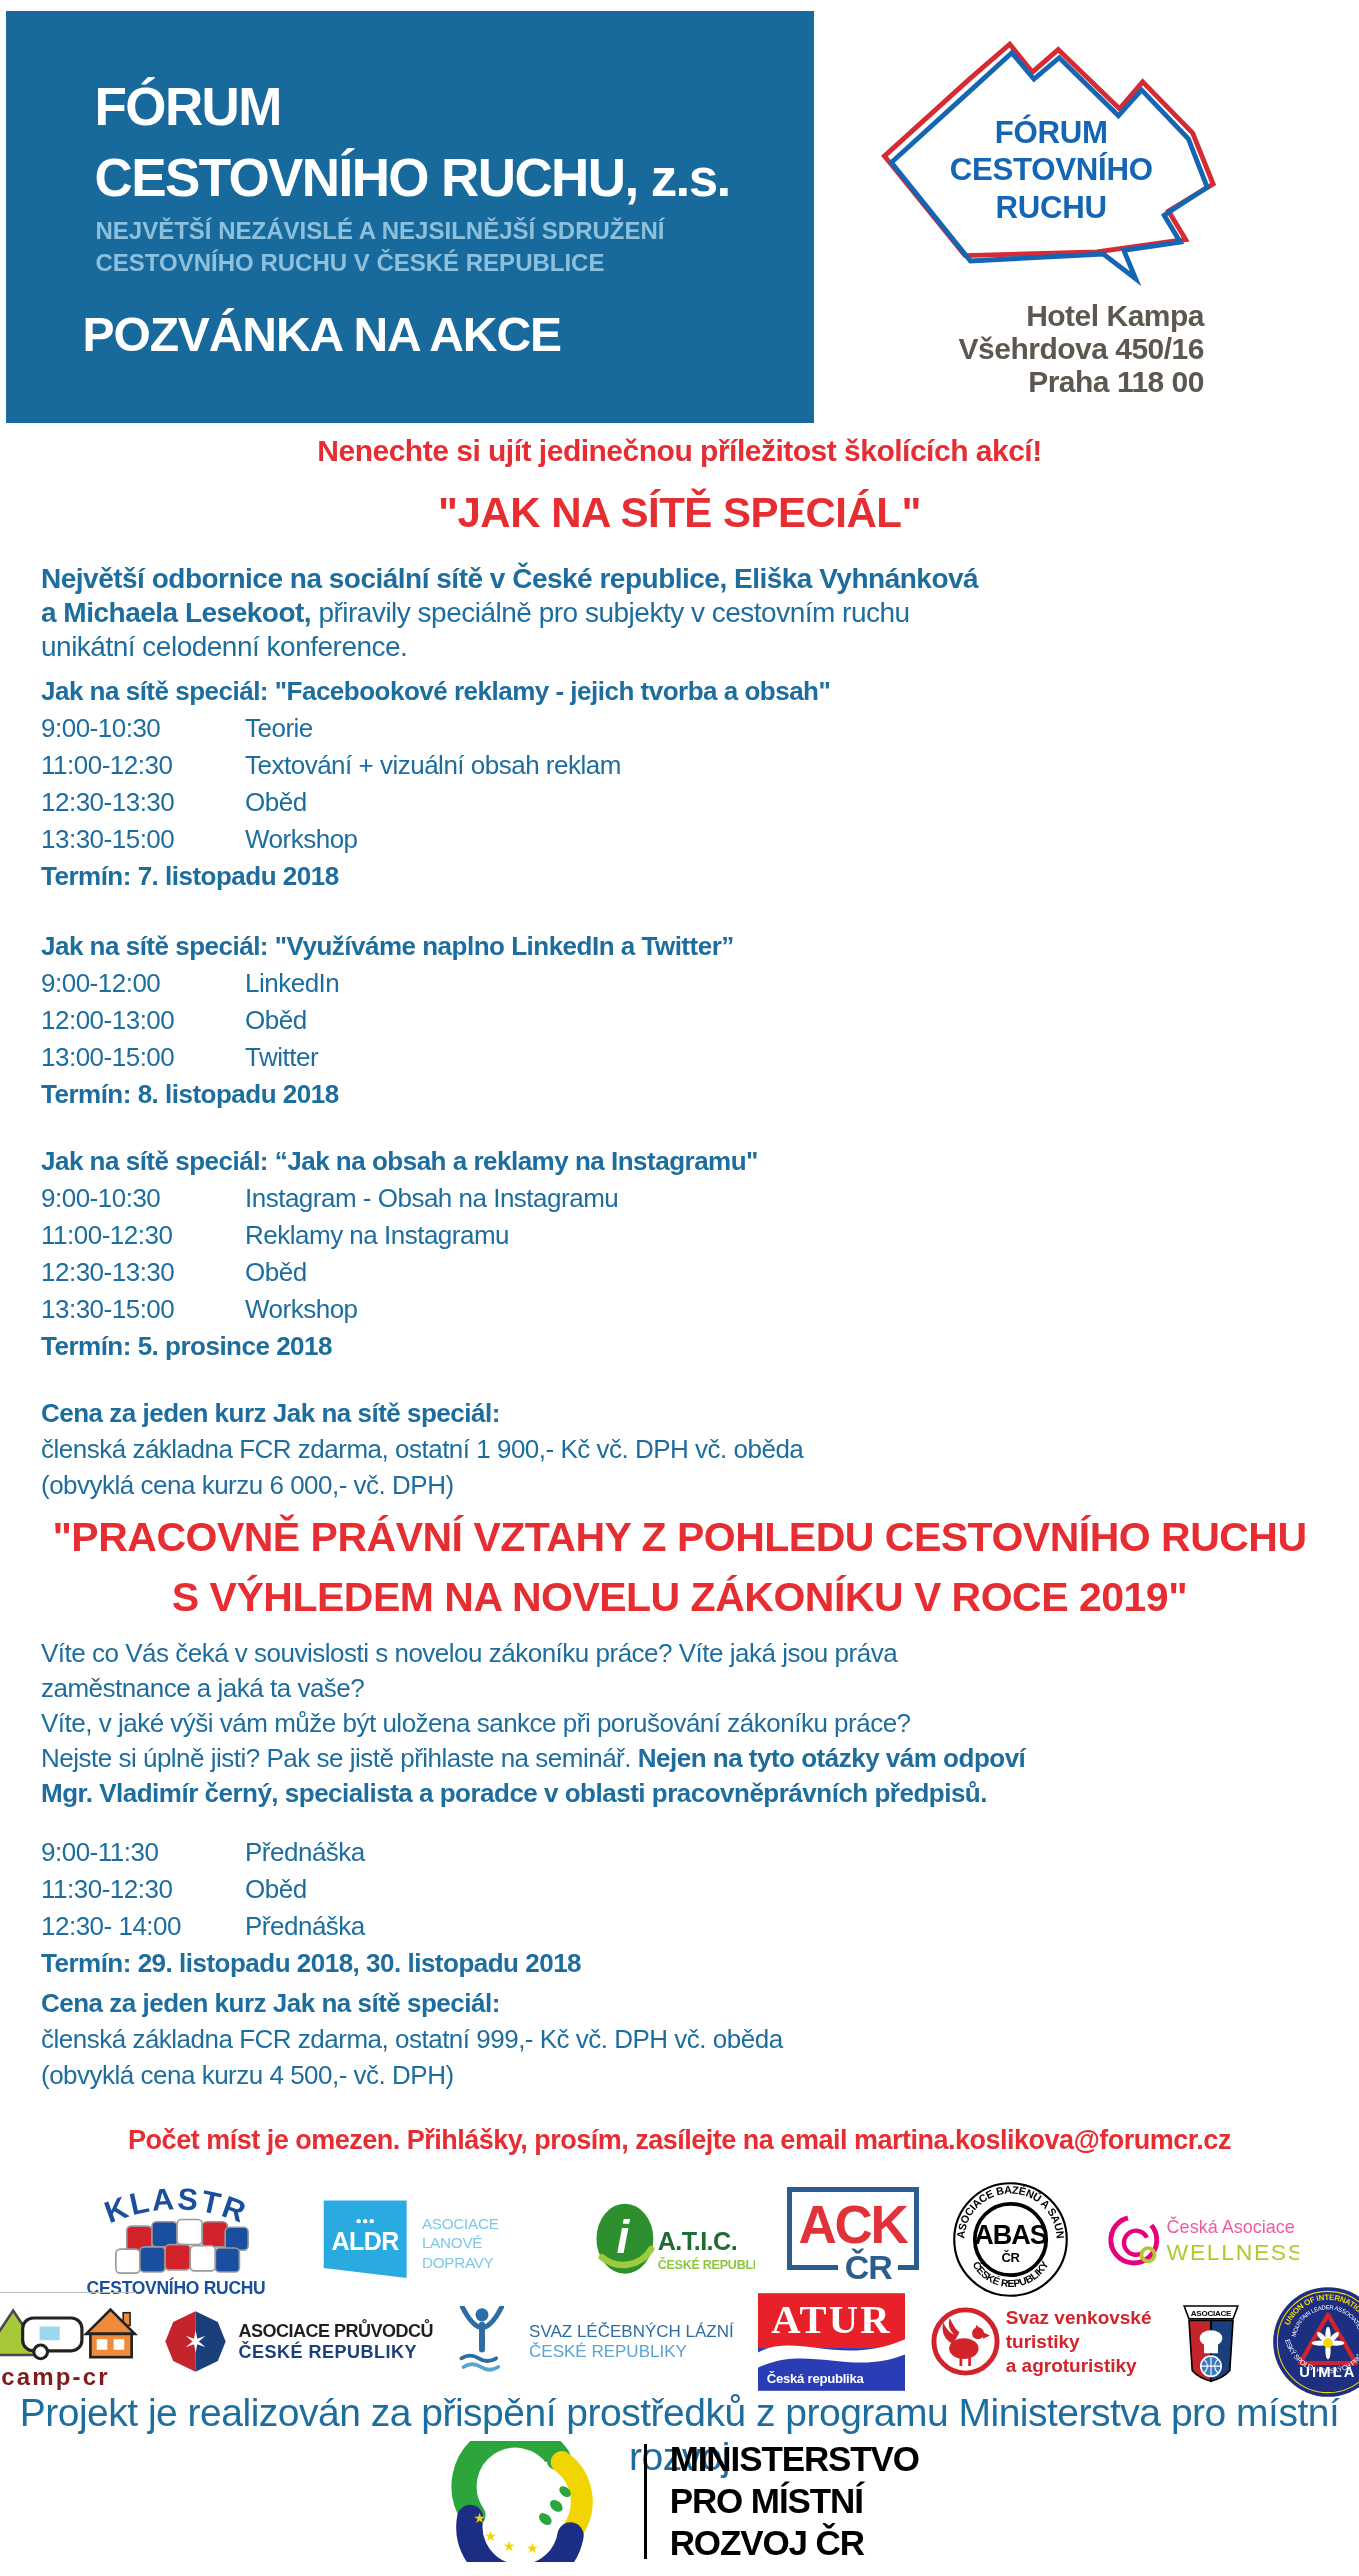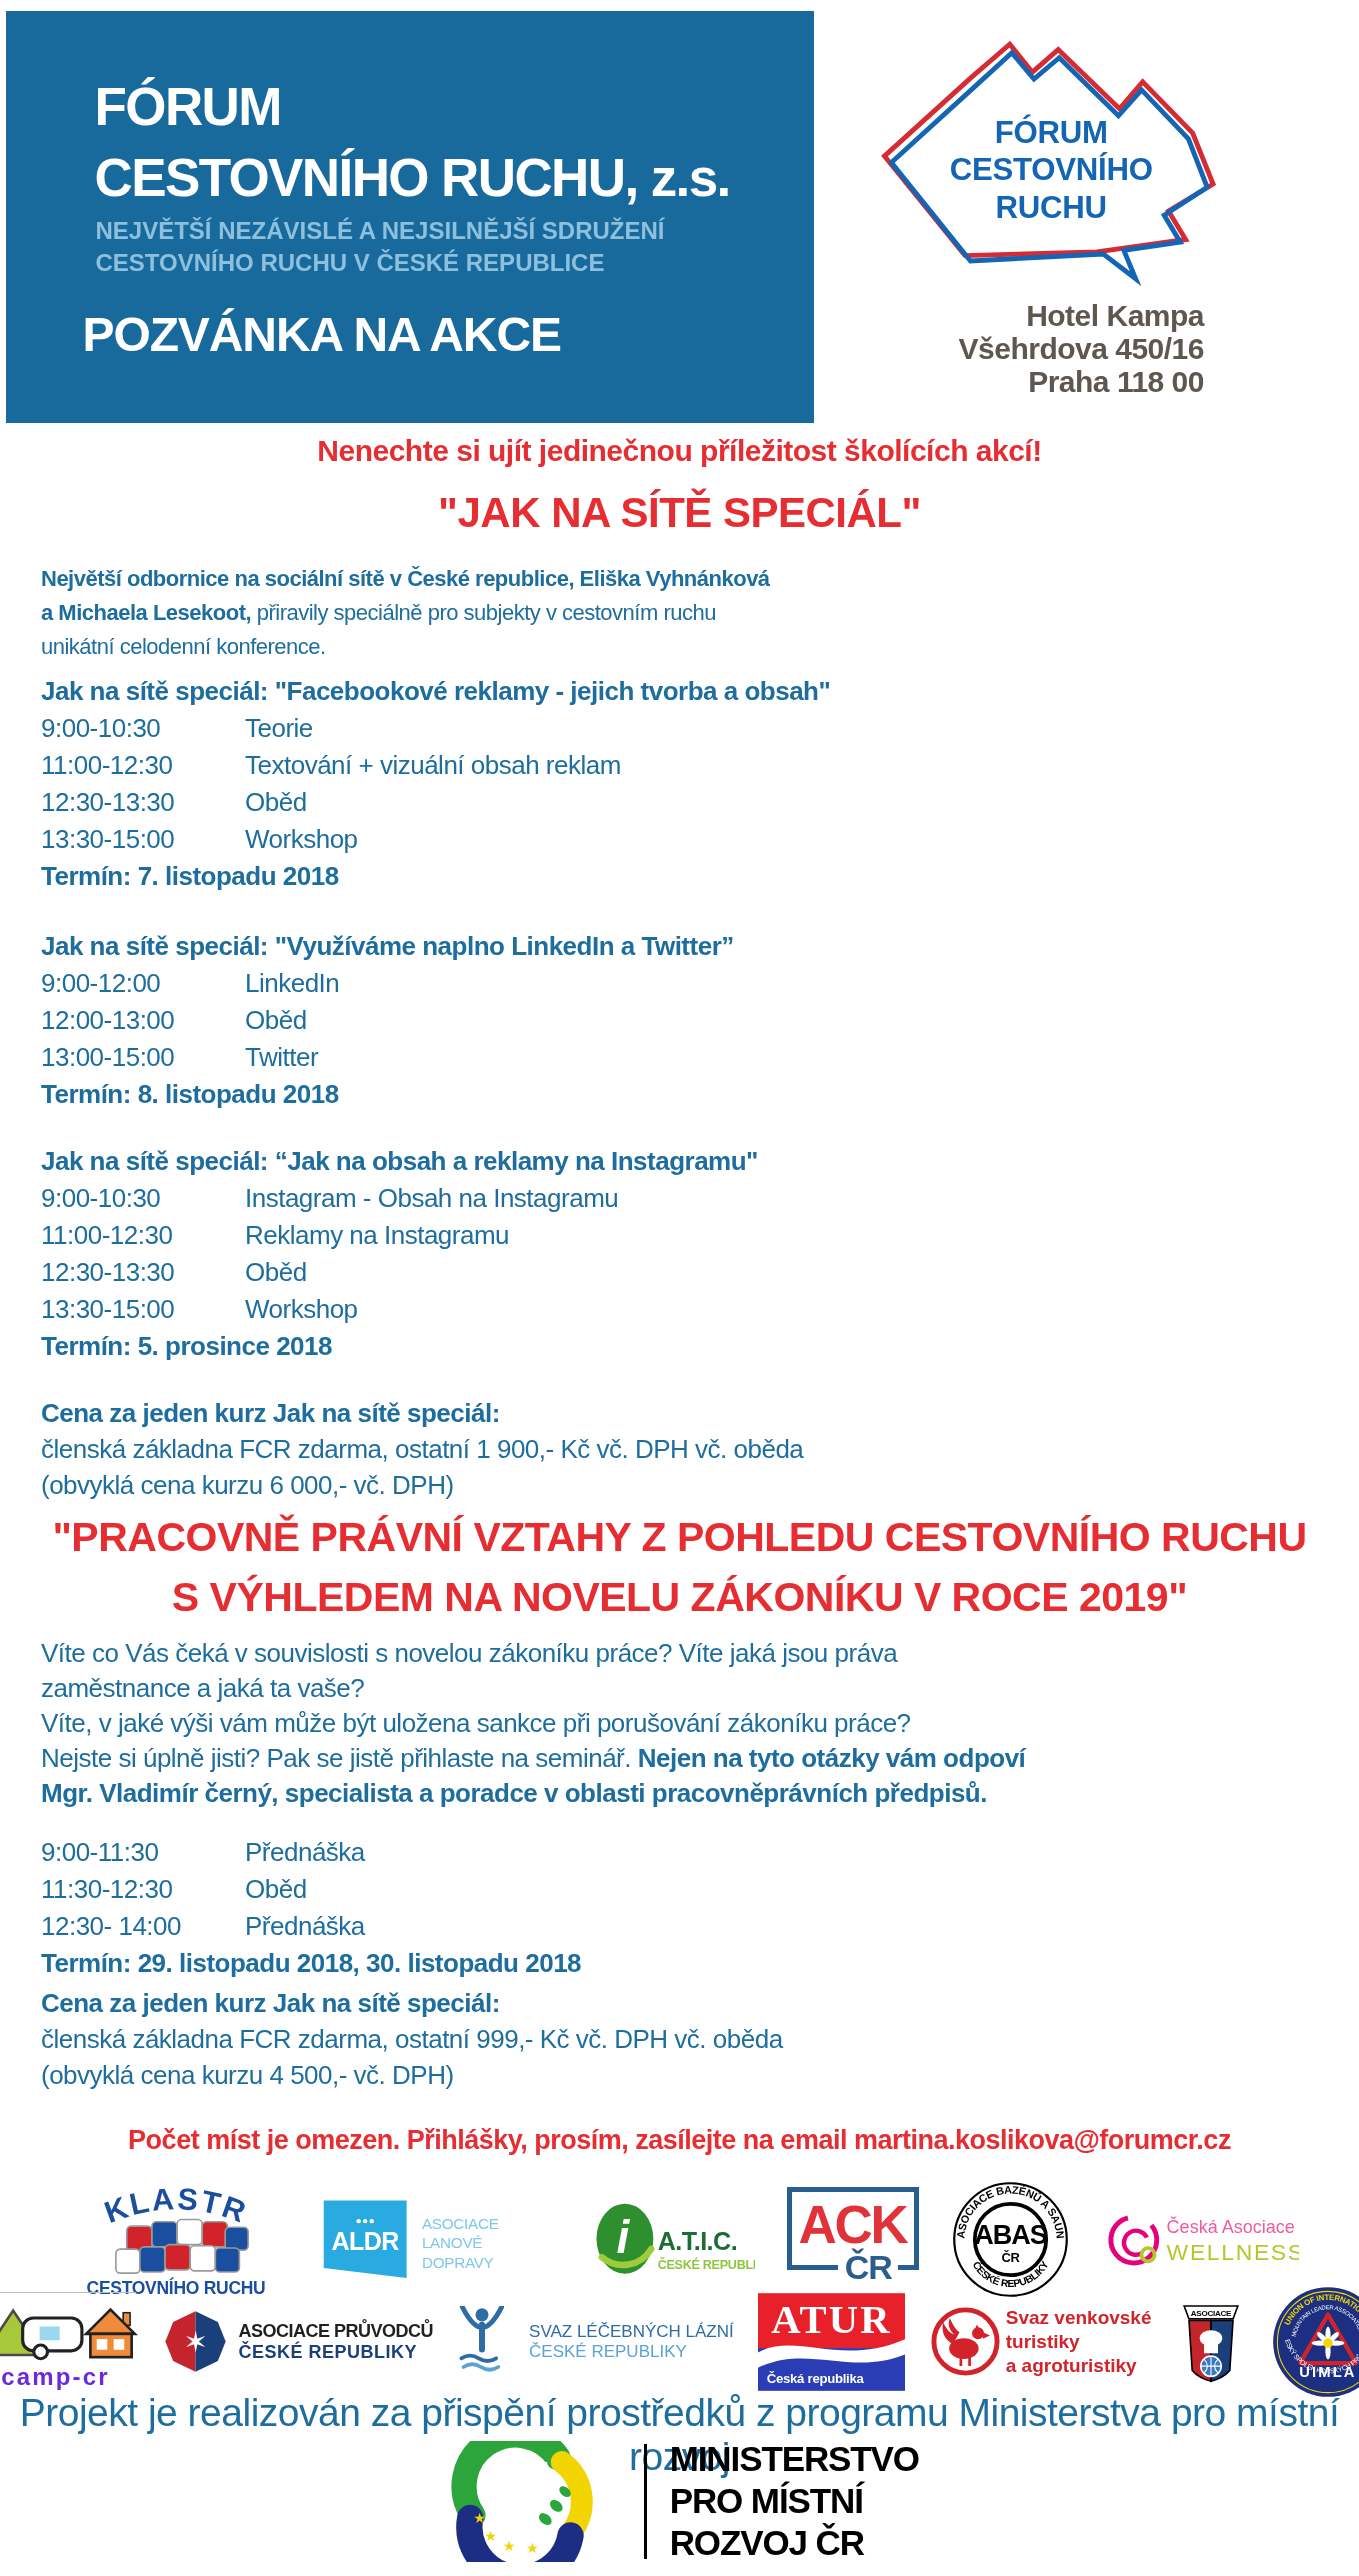--- a/index.html
+++ b/index.html
@@ -17,21 +17,21 @@
   .org-line1 { position:absolute; left:89px; top:65px; font-size:53px; font-weight:bold; letter-spacing:-1.6px; }
   .org-line2 { position:absolute; left:89px; top:136px; font-size:53px; font-weight:bold; letter-spacing:-1.6px; }
   .tagline { position:absolute; left:90px; top:204px; font-size:24px; font-weight:bold; color:#8cc0dc; letter-spacing:0px; line-height:32px; }
   .invite-title { position:absolute; left:77px; top:296px; font-size:48px; font-weight:bold; letter-spacing:-1.1px; }
   .logo-bubble { position:absolute; left:869px; top:27px; width:359px; height:269px; }
   .venue { position:absolute; right:155px; top:299px; text-align:right; font-size:30px; font-weight:bold; color:#5d5750; line-height:33px; letter-spacing:-0.5px; }
 
   
   .alert-line { top:434px; font-size:30px; font-weight:bold; }
   .main-title { top:489px; font-size:42px; font-weight:bold; letter-spacing:-0.5px; }
-  .lead { top:562px; left:41px; right:41px; position:absolute; font-size:22px; line-height:34px; }
+  .lead { top:562px; left:41px; right:41px; position:absolute; font-size:28px; line-height:34px; }
   .course { position:absolute; left:41px; right:41px; font-size:26px; line-height:37px; }
   .sched-row { display:flex; }
   .sched-time { width:204px; flex:none; }
   .price { position:absolute; left:41px; right:41px; font-size:26px; line-height:36px; }
   .sem-title { top:1507px; font-size:41px; font-weight:bold; line-height:60px; letter-spacing:-0.5px; }
   .sem-p { position:absolute; left:41px; right:33px; top:1636px; font-size:26px; line-height:35px; }
   .sem-sched { top:1834px; }
   .closing-note { top:2125px; font-size:27px; font-weight:bold; }
   .footer-note { top:2391px; font-size:39px; }
 
@@ -46,21 +46,21 @@
   .ack-word { font-size:53px; font-weight:bold; color:#e03238; letter-spacing:-2.2px; line-height:65px; }
   .ack-cr { position:absolute; bottom:-22px; right:15.3px; background:#ffffff; padding:0 6.6px; font-size:34px; font-weight:bold; color:#2b5d8f; letter-spacing:-1.1px; }
 
   .wellness-text1 { font-size:33px; color:#ef5ba1; letter-spacing:0; }
 
   .pruvodci-t1 { font-size:18px; font-weight:bold; color:#231f20; letter-spacing:-0.5px; }
   .pruvodci-t2 { font-size:18px; font-weight:bold; color:#1b3f7a; letter-spacing:0.5px; }
   .lazne-t1 { font-size:17px; color:#2e6da4; letter-spacing:0; }
   .lazne-t2 { font-size:17px; color:#5ba3d0; letter-spacing:0; }
   .venkov-t { font-size:19px; font-weight:bold; color:#d2232a; line-height:24px; letter-spacing:0; }
-  .camp-word { font-size:24px; font-weight:bold; color:#6d28d9; letter-spacing:2.2px; margin-top:1.1px; }
+  .camp-word { font-size:24px; font-weight:bold; color:#7f1d1d; letter-spacing:2.2px; margin-top:1.1px; }
   .camp-divider { width:160px; height:1.6px; background:#bcbcbc; margin-bottom:7.7px; }
 
   
   .ministry { position:absolute; top:2438px; left:0; right:0; display:flex; justify-content:center; align-items:center; gap:23px; }
   .ministry-divider { width:2.7px; height:115px; background:#000000; flex:none; }
   .ministry-text { font-size:35px; font-weight:bold; color:#000000; line-height:42px; letter-spacing:-1.1px; }
 </style>
 </head>
 <body>
 

